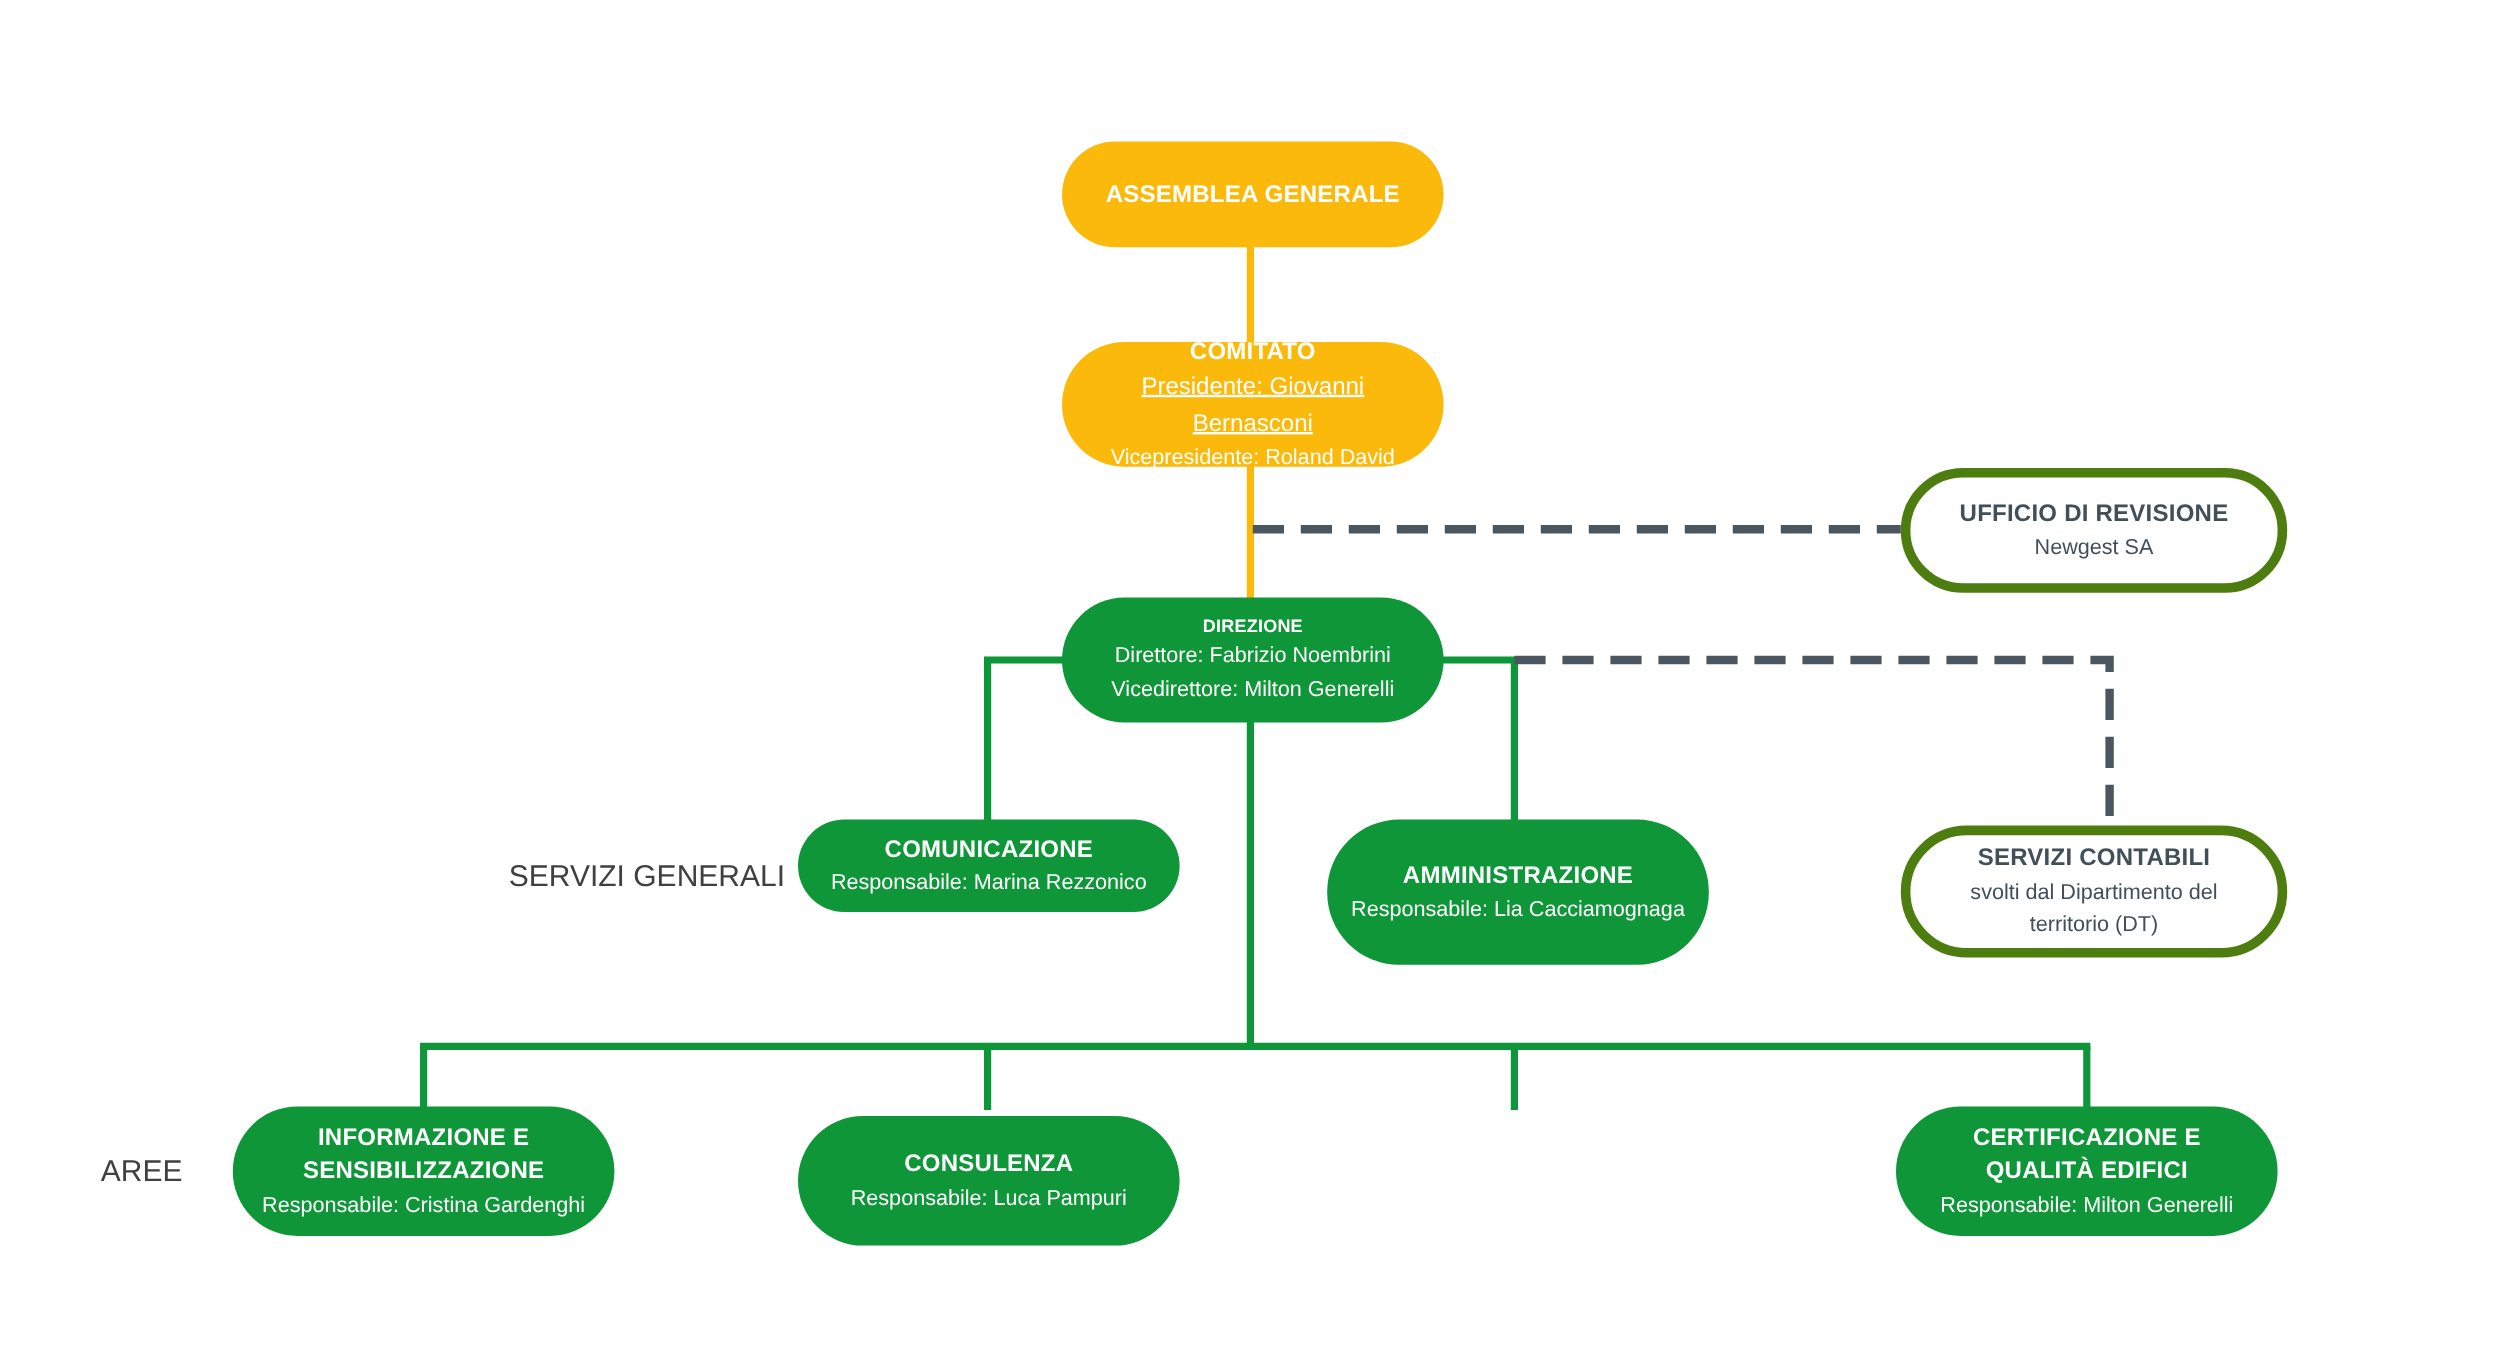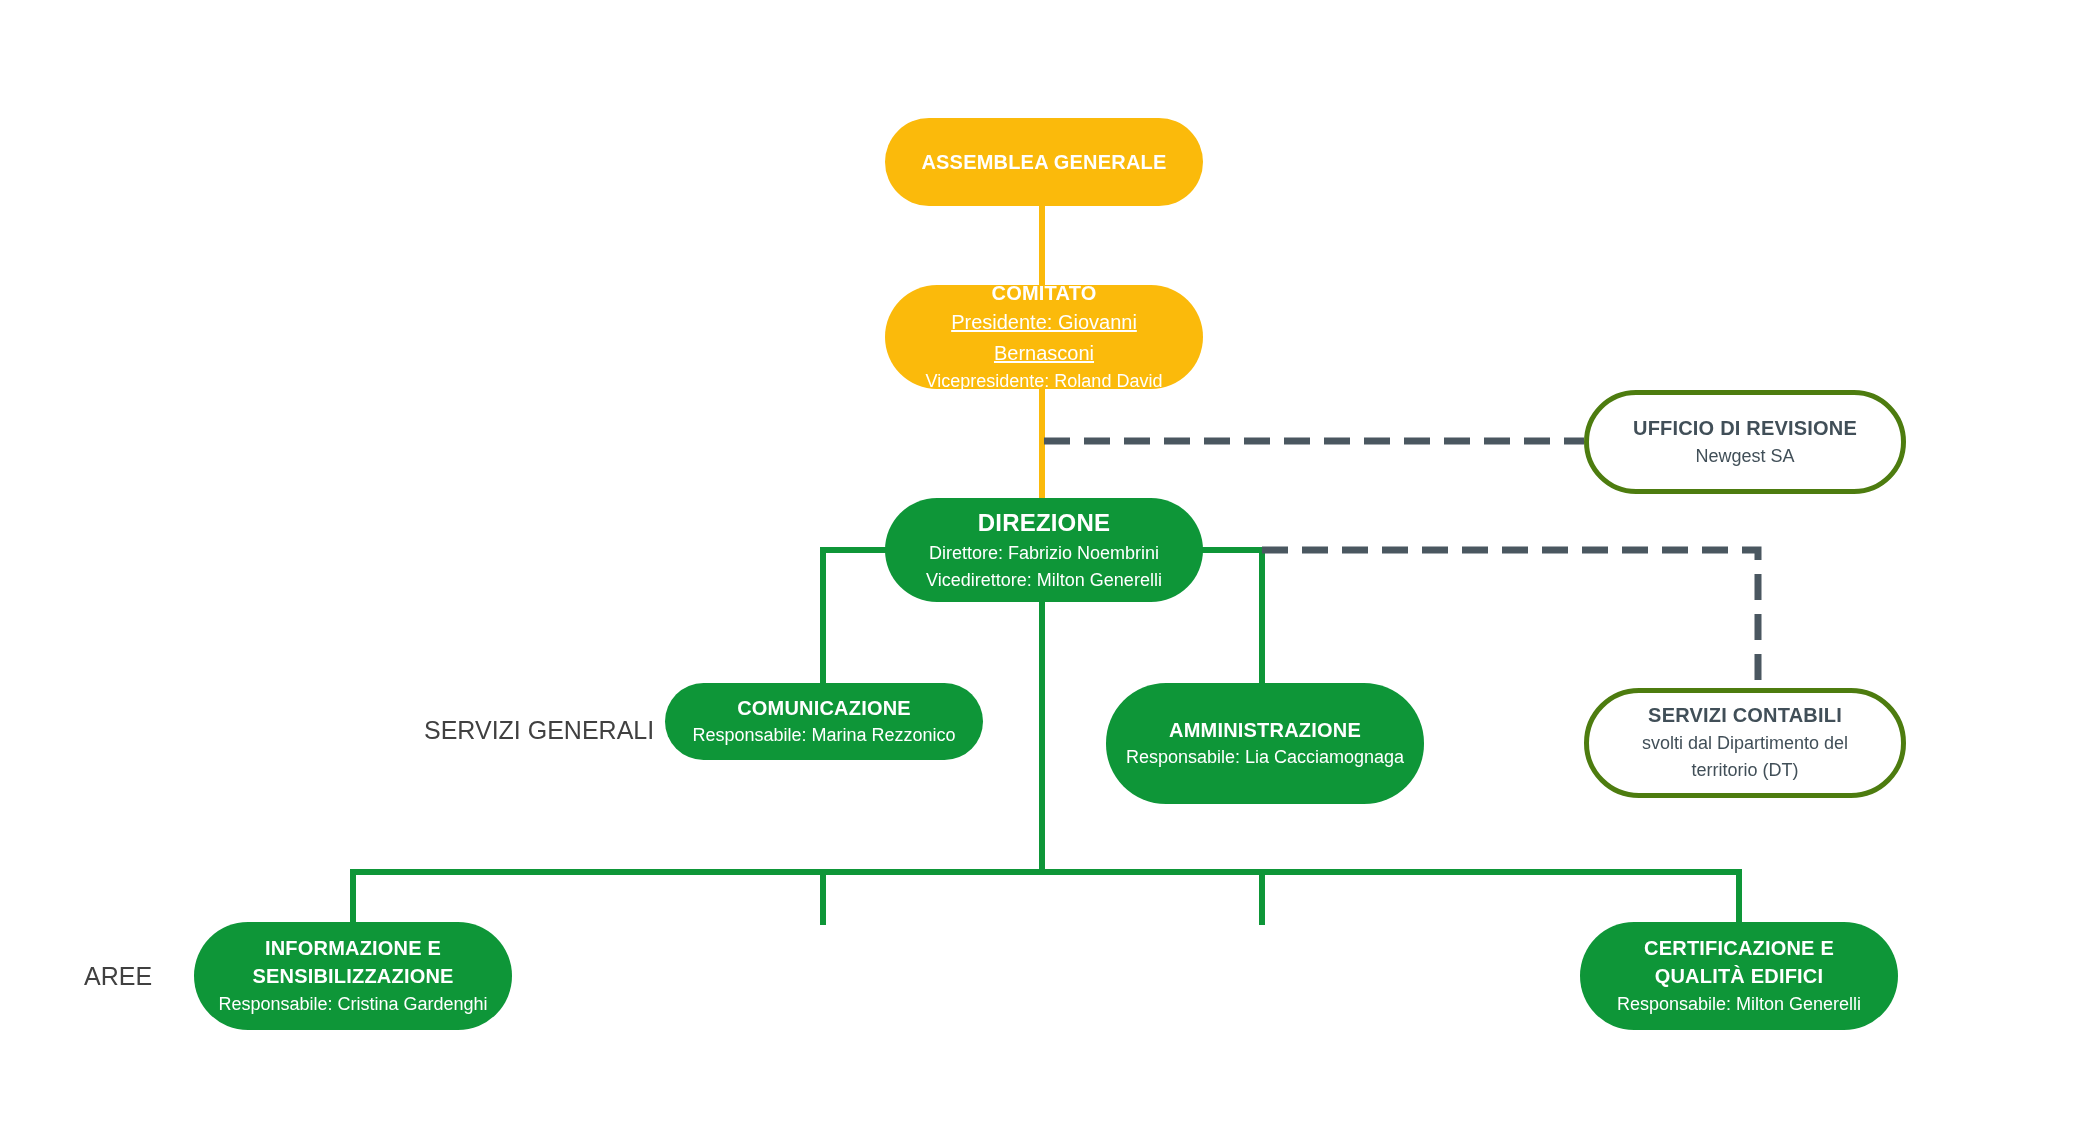--- a/index.html
+++ b/index.html
@@ -51,21 +51,21 @@
     color: #ffffff;
   }
   
   .node.green {
     background: #0E9638;
     color: #ffffff;
   }
   
   .node.outline {
     background: #ffffff;
-    border: 5px solid #4d7c0f;
+    border: 8px solid #4d7c0f;
     color: #414F58;
   }
   
   .group-label {
     position: absolute;
     z-index: 2;
     color: #404040;
     font-weight: normal;
     white-space: nowrap;
   }
@@ -114,21 +114,21 @@
     <div class="sub" style="font-size:20px;text-decoration:underline;">Presidente: Giovanni Bernasconi</div>
     <div class="sub" style="font-size:18px;">Vicepresidente: Roland David</div>
   </div>
 
   <div class="node outline" style="left:1584px; top:390px; width:322px; height:104px;">
     <div class="title" style="font-size:20px;">UFFICIO DI REVISIONE</div>
     <div class="sub" style="font-size:18px;">Newgest SA</div>
   </div>
 
   <div class="node green" style="left:885px; top:498px; width:318px; height:104px;">
-    <div class="title" style="font-size:24px;">DIREZIONE</div>
+    <div class="title" style="font-size:15px;">DIREZIONE</div>
     <div class="sub" style="font-size:18px;">Direttore: Fabrizio Noembrini</div>
     <div class="sub" style="font-size:18px;">Vicedirettore: Milton Generelli</div>
   </div>
 
   <div class="node green" style="left:665px; top:683px; width:318px; height:77px;">
     <div class="title" style="font-size:20px;">COMUNICAZIONE</div>
     <div class="sub" style="font-size:18px;">Responsabile: Marina Rezzonico</div>
   </div>
 
   <div class="node green" style="left:1106px; top:683px; width:318px; height:121px;">
@@ -141,20 +141,24 @@
     <div class="sub" style="font-size:18px;">svolti dal Dipartimento del</div>
     <div class="sub" style="font-size:18px;">territorio (DT)</div>
   </div>
 
   <div class="node green" style="left:194px; top:922px; width:318px; height:108px;">
     <div class="title" style="font-size:20px;">INFORMAZIONE E</div>
     <div class="title" style="font-size:20px;">SENSIBILIZZAZIONE</div>
     <div class="sub" style="font-size:18px;">Responsabile: Cristina Gardenghi</div>
   </div>
 
+  <div class="node green" style="left:665px; top:930px; width:318px; height:108px;">
+    <div class="title" style="font-size:20px;">CONSULENZA</div>
+    <div class="sub" style="font-size:18px;">Responsabile: Luca Pampuri</div>
+  </div>
 
 
   <div class="node green" style="left:1580px; top:922px; width:318px; height:108px;">
     <div class="title" style="font-size:20px;">CERTIFICAZIONE E</div>
     <div class="title" style="font-size:20px;">QUALITÀ EDIFICI</div>
     <div class="sub" style="font-size:18px;">Responsabile: Milton Generelli</div>
   </div>
 
 </div>
 

